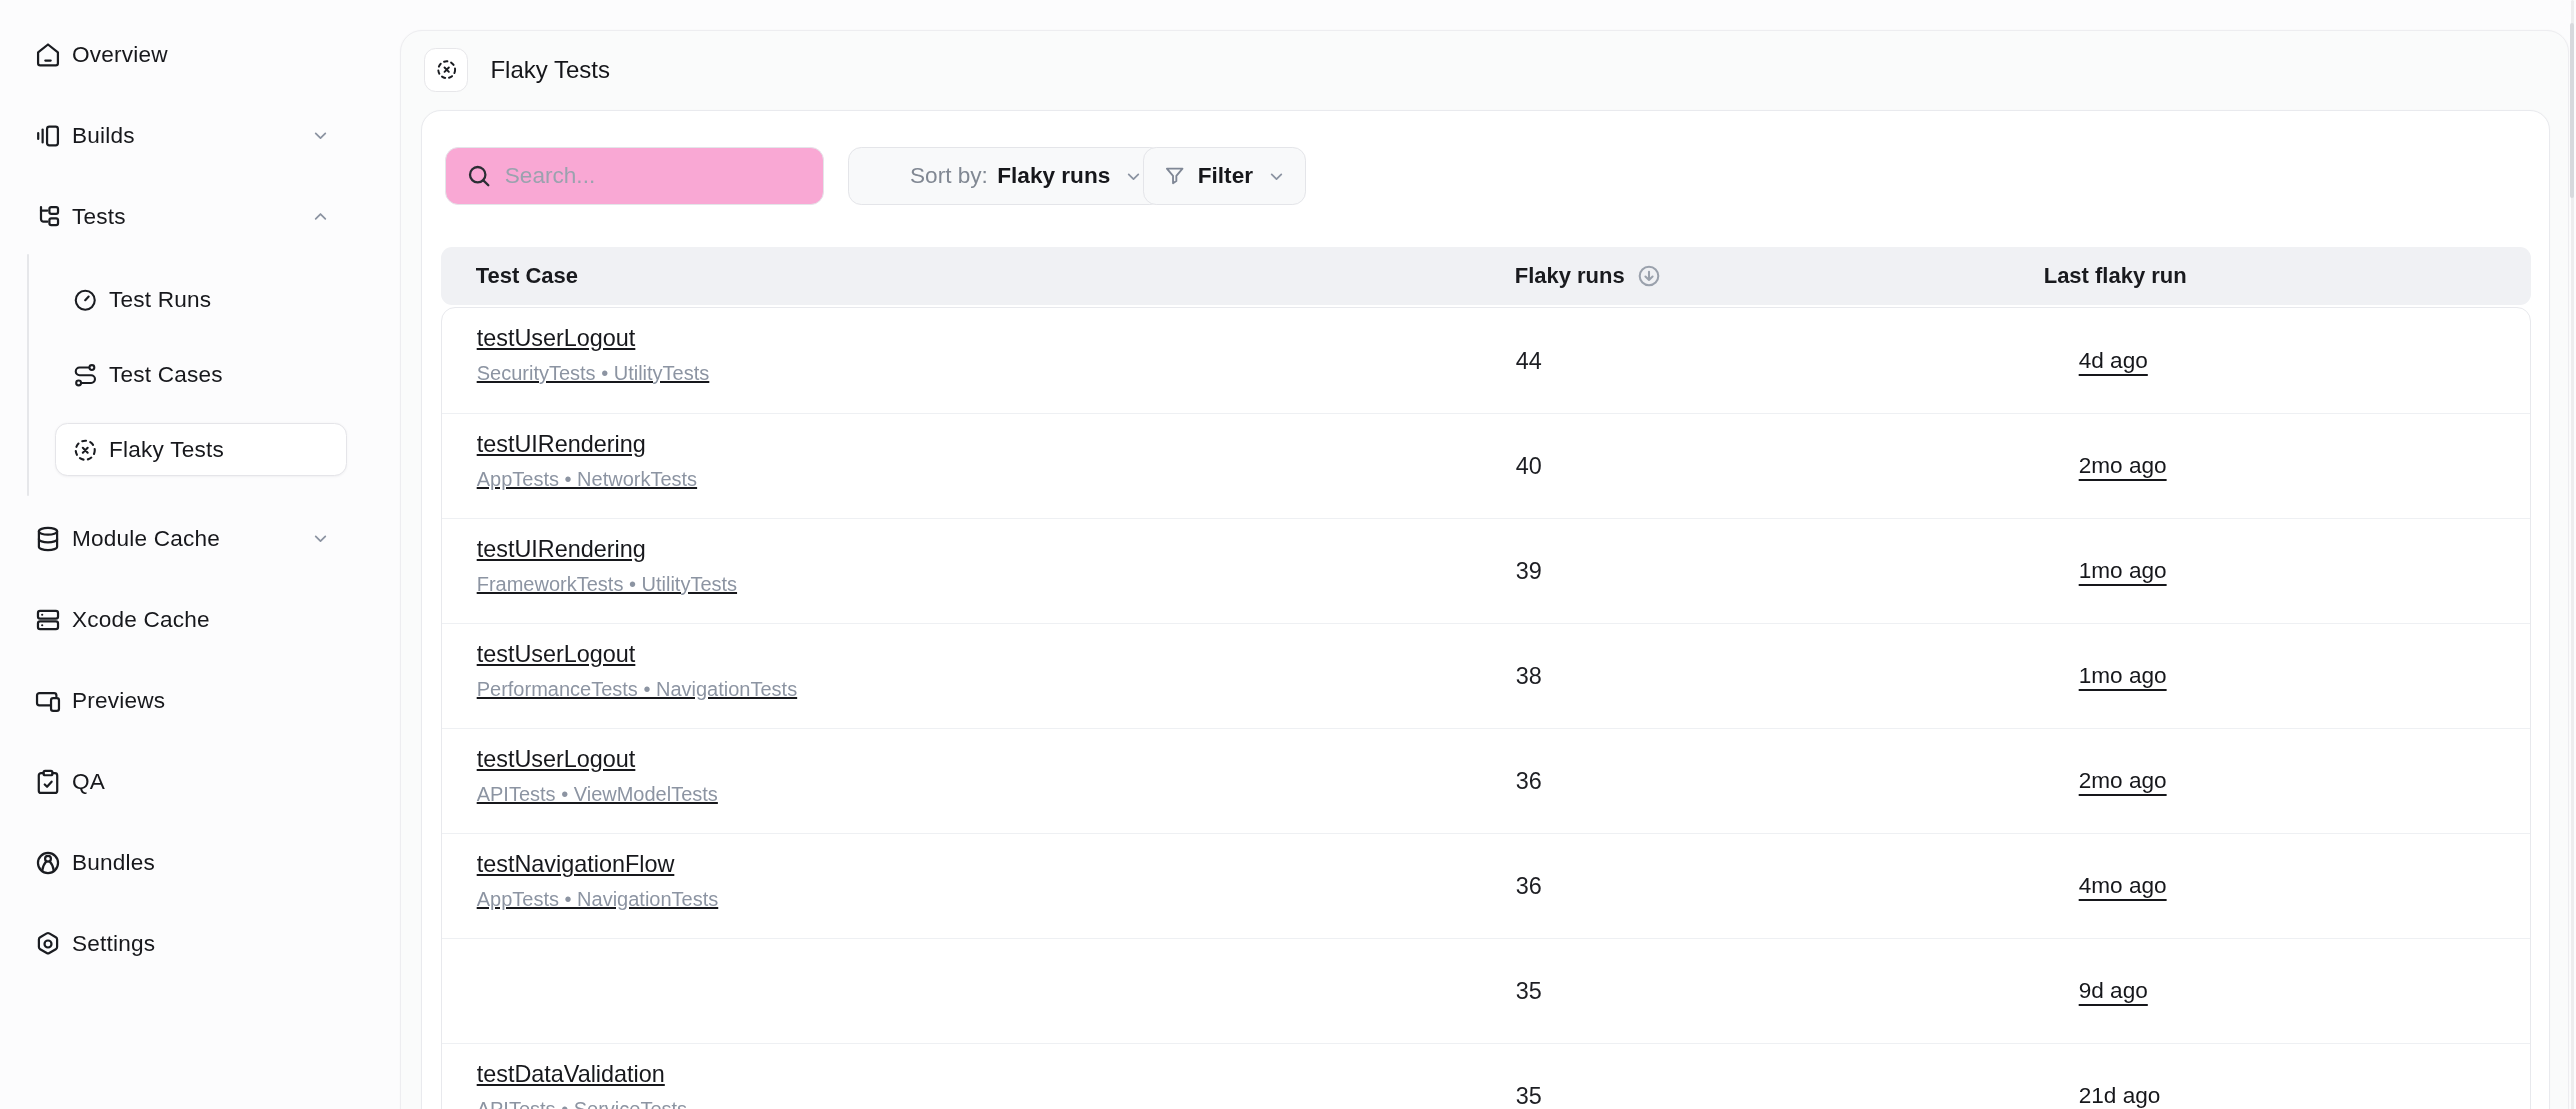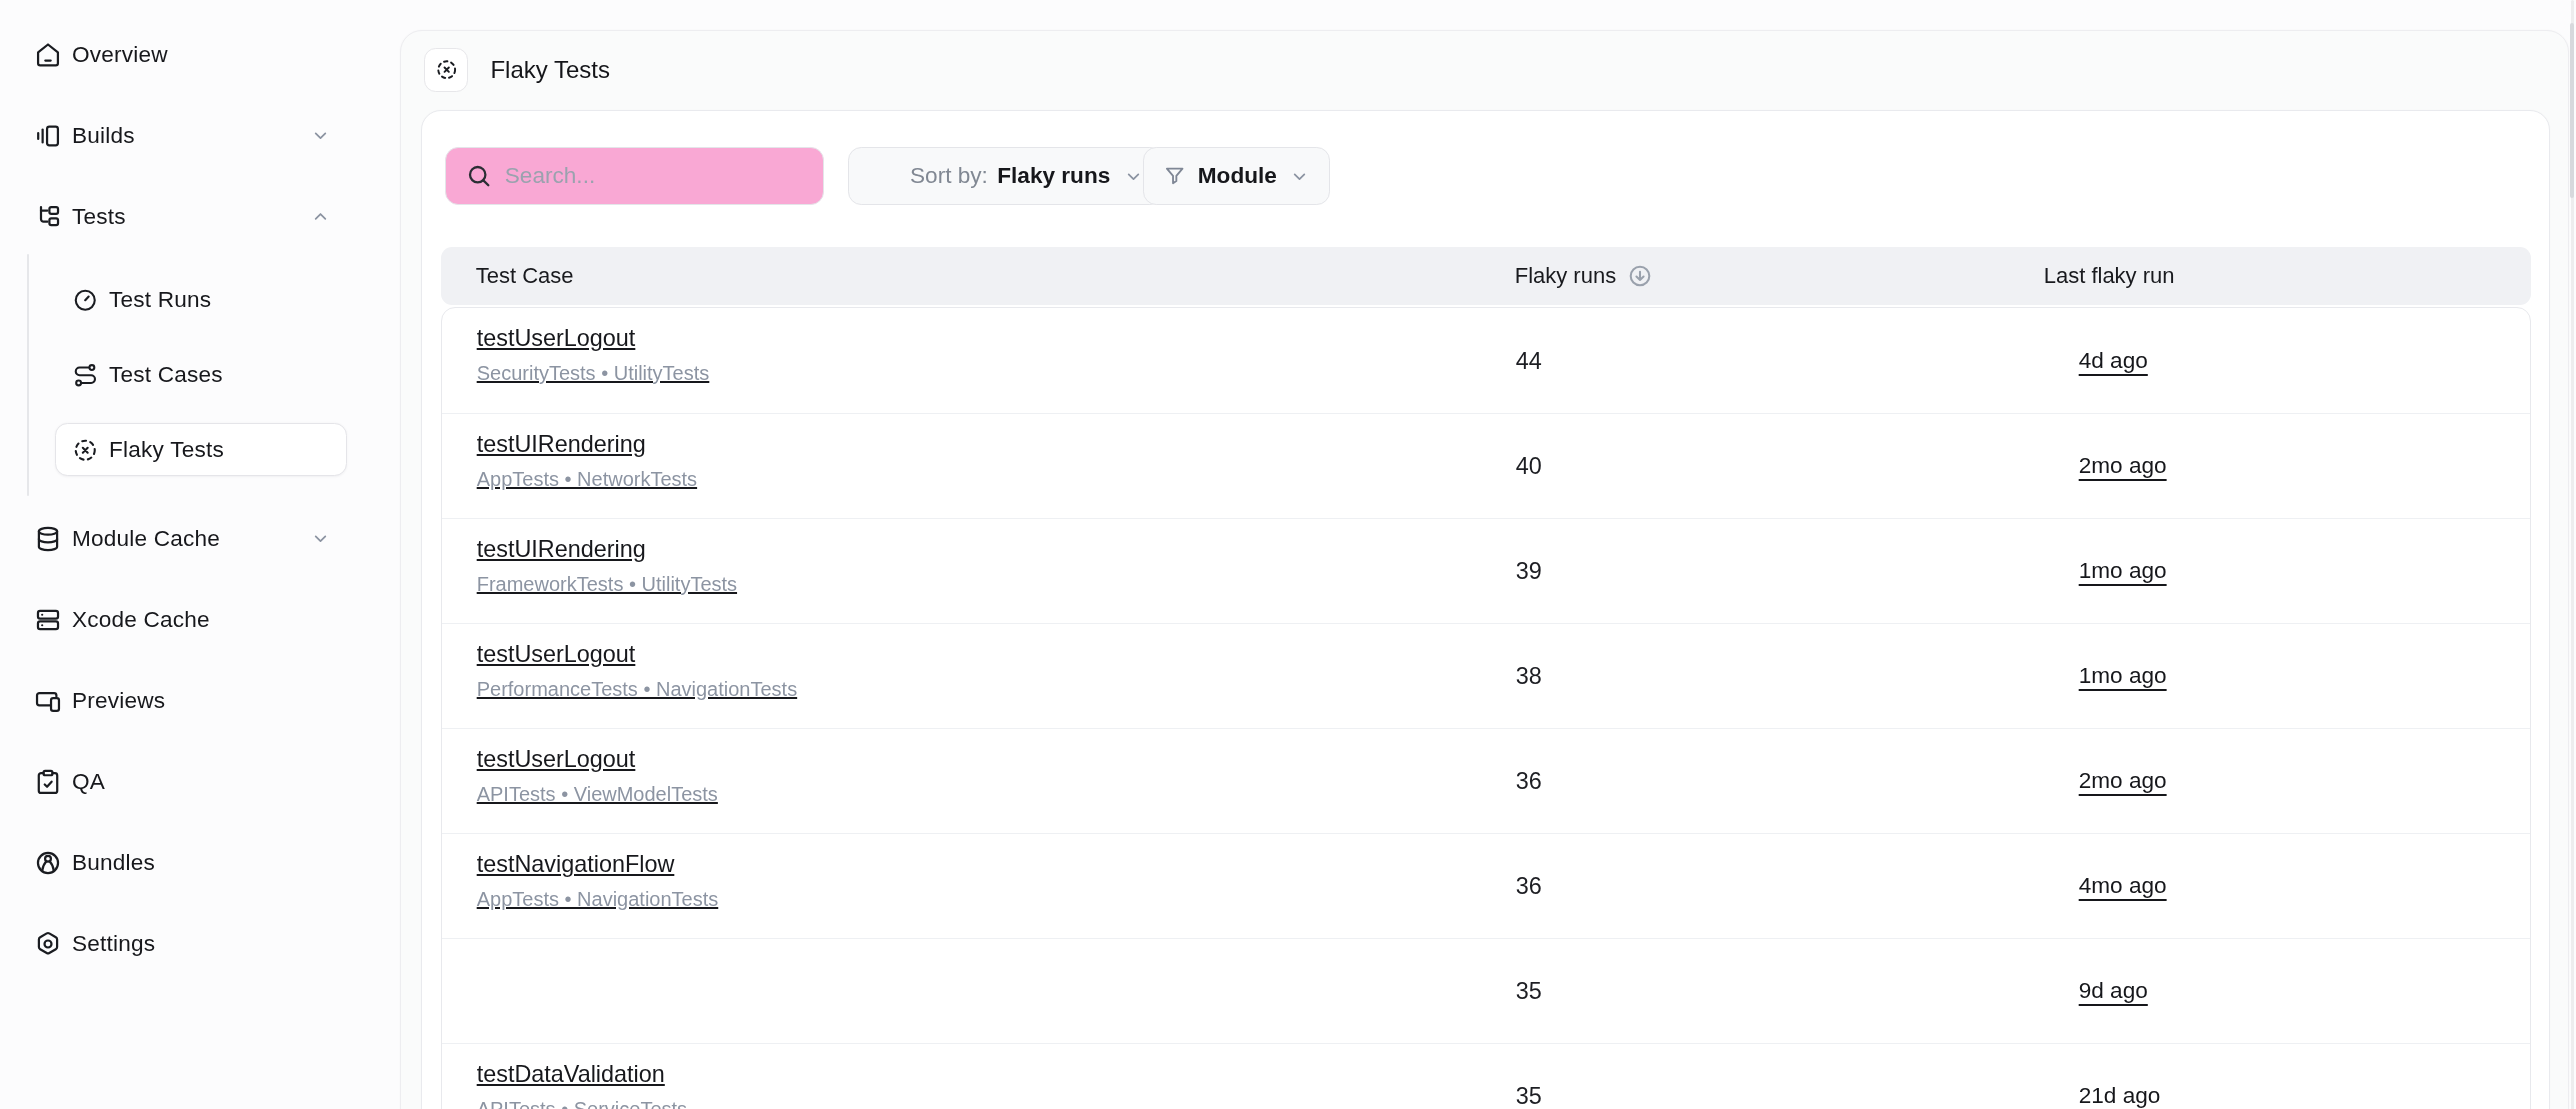--- a/index.html
+++ b/index.html
@@ -85,21 +85,21 @@
   .tool-btn .chev { width:21px; height:21px; color:#8b93a1; margin-left:12.5px; flex:none; }
   .filter-btn { left:721px; padding:0 18.7px; }
   .filter-btn .fic { width:23.4px; height:23.4px; color:#7f8795; margin-right:11.7px; flex:none; }
   .filter-btn .val { color:#16171b; font-weight:600; }
 
   
   .thead {
     position:absolute; left:18.7px; top:136px; width:2090px; height:58px;
     background:#f0f1f4; border-radius:11px;
   }
-  .th { position:absolute; top:0; height:58px; line-height:58px; font-size:22px; font-weight:400; color:#191a1e; white-space:nowrap; }
+  .th { position:absolute; top:0; height:58px; line-height:58px; font-size:22px; font-weight:700; color:#191a1e; white-space:nowrap; }
   .th-case { left:35px; }
   .th-runs { left:1074px; display:flex; align-items:center; }
   .th-runs svg { width:26px; height:26px; color:#9aa1ac; margin-left:11px; }
   .th-last { left:1603px; }
 
   .tbody {
     position:absolute; left:18.7px; top:196px; width:2090px;
     background:#fff; border:1.6px solid #e8e9ed; border-radius:14px;
     overflow:hidden;
   }
@@ -331,21 +331,21 @@
       <span class="val">Flaky runs</span>
       <svg class="chev" viewBox="0 0 24 24" fill="none" stroke="currentColor" stroke-width="2" stroke-linecap="round" stroke-linejoin="round">
           <use href="#i-chev-down"></use>
         </svg>
     </div>
 
     <div class="tool-btn filter-btn">
       <svg class="fic" viewBox="0 0 24 24" fill="none" stroke="currentColor" stroke-width="1.9" stroke-linecap="round" stroke-linejoin="round">
           <use href="#i-funnel"></use>
         </svg>
-      <span class="val">Module</span>
+      <span class="val">Filter</span>
       <svg class="chev" viewBox="0 0 24 24" fill="none" stroke="currentColor" stroke-width="2" stroke-linecap="round" stroke-linejoin="round">
           <use href="#i-chev-down"></use>
         </svg>
     </div>
 
     <div class="thead">
       <div class="th th-case">Test Case</div>
       <div class="th th-runs">
         <span>Flaky runs</span>
         <svg viewBox="0 0 24 24" fill="none" stroke="currentColor" stroke-width="1.9" stroke-linecap="round" stroke-linejoin="round">

